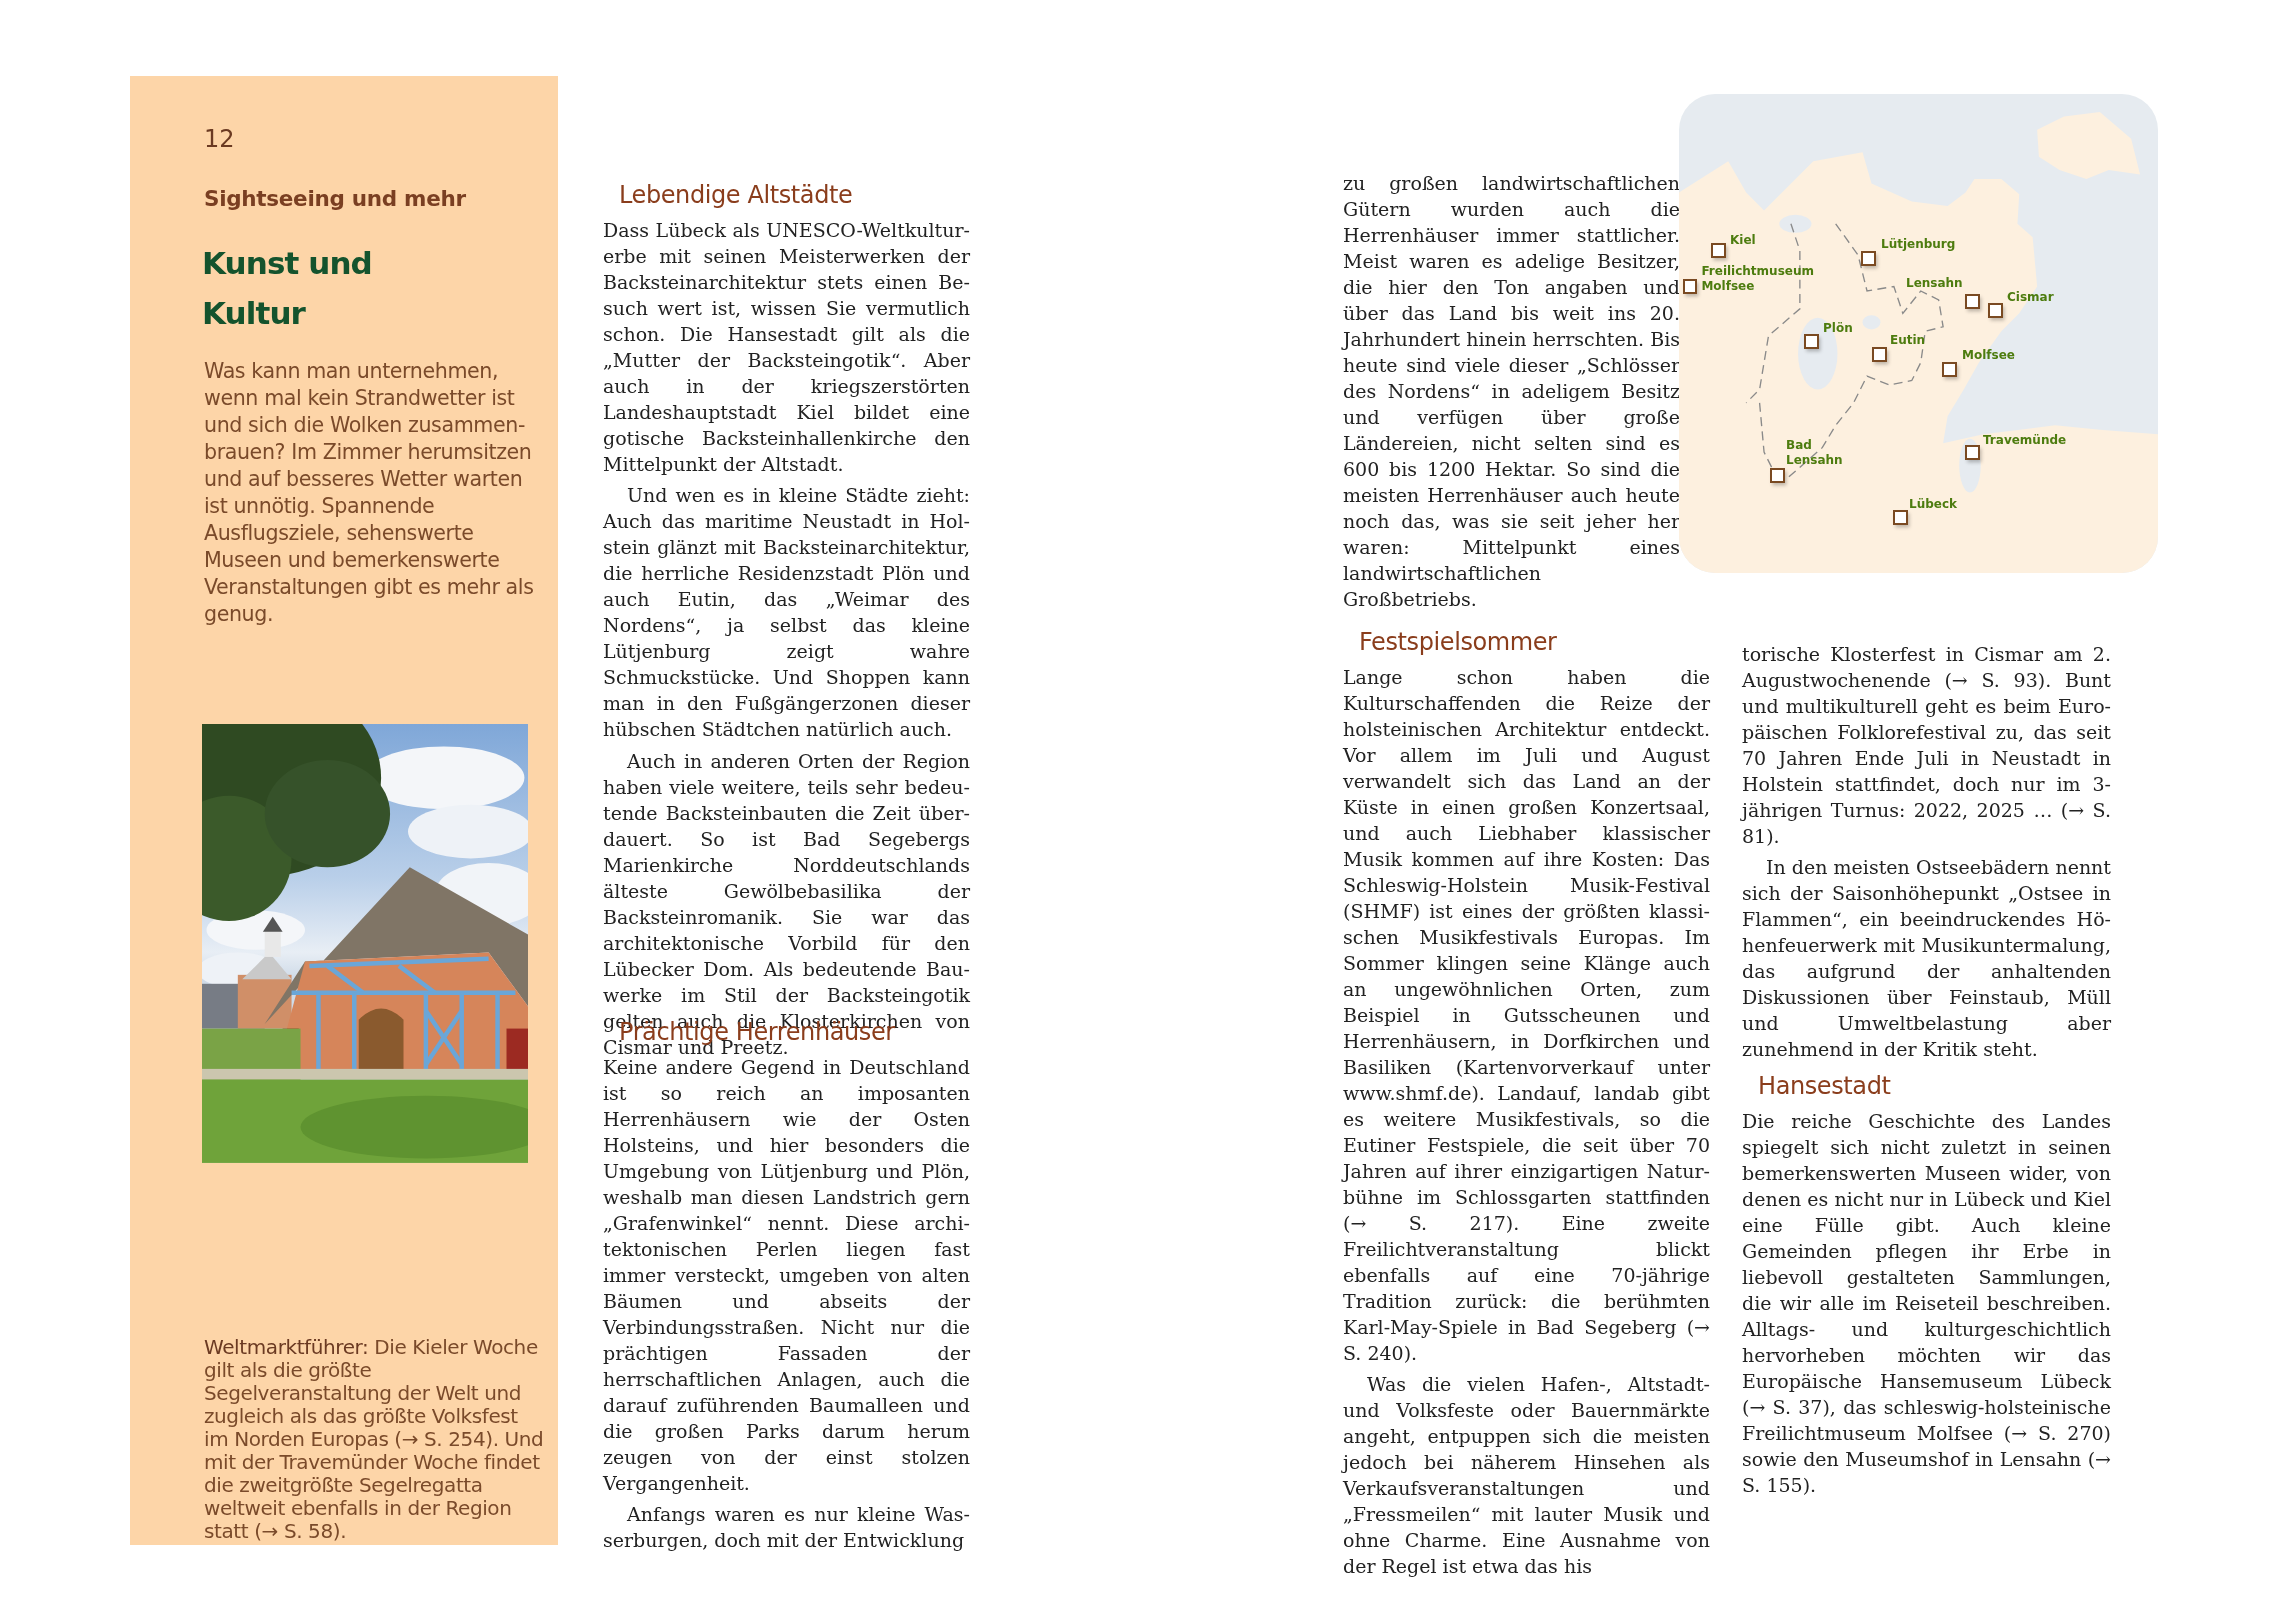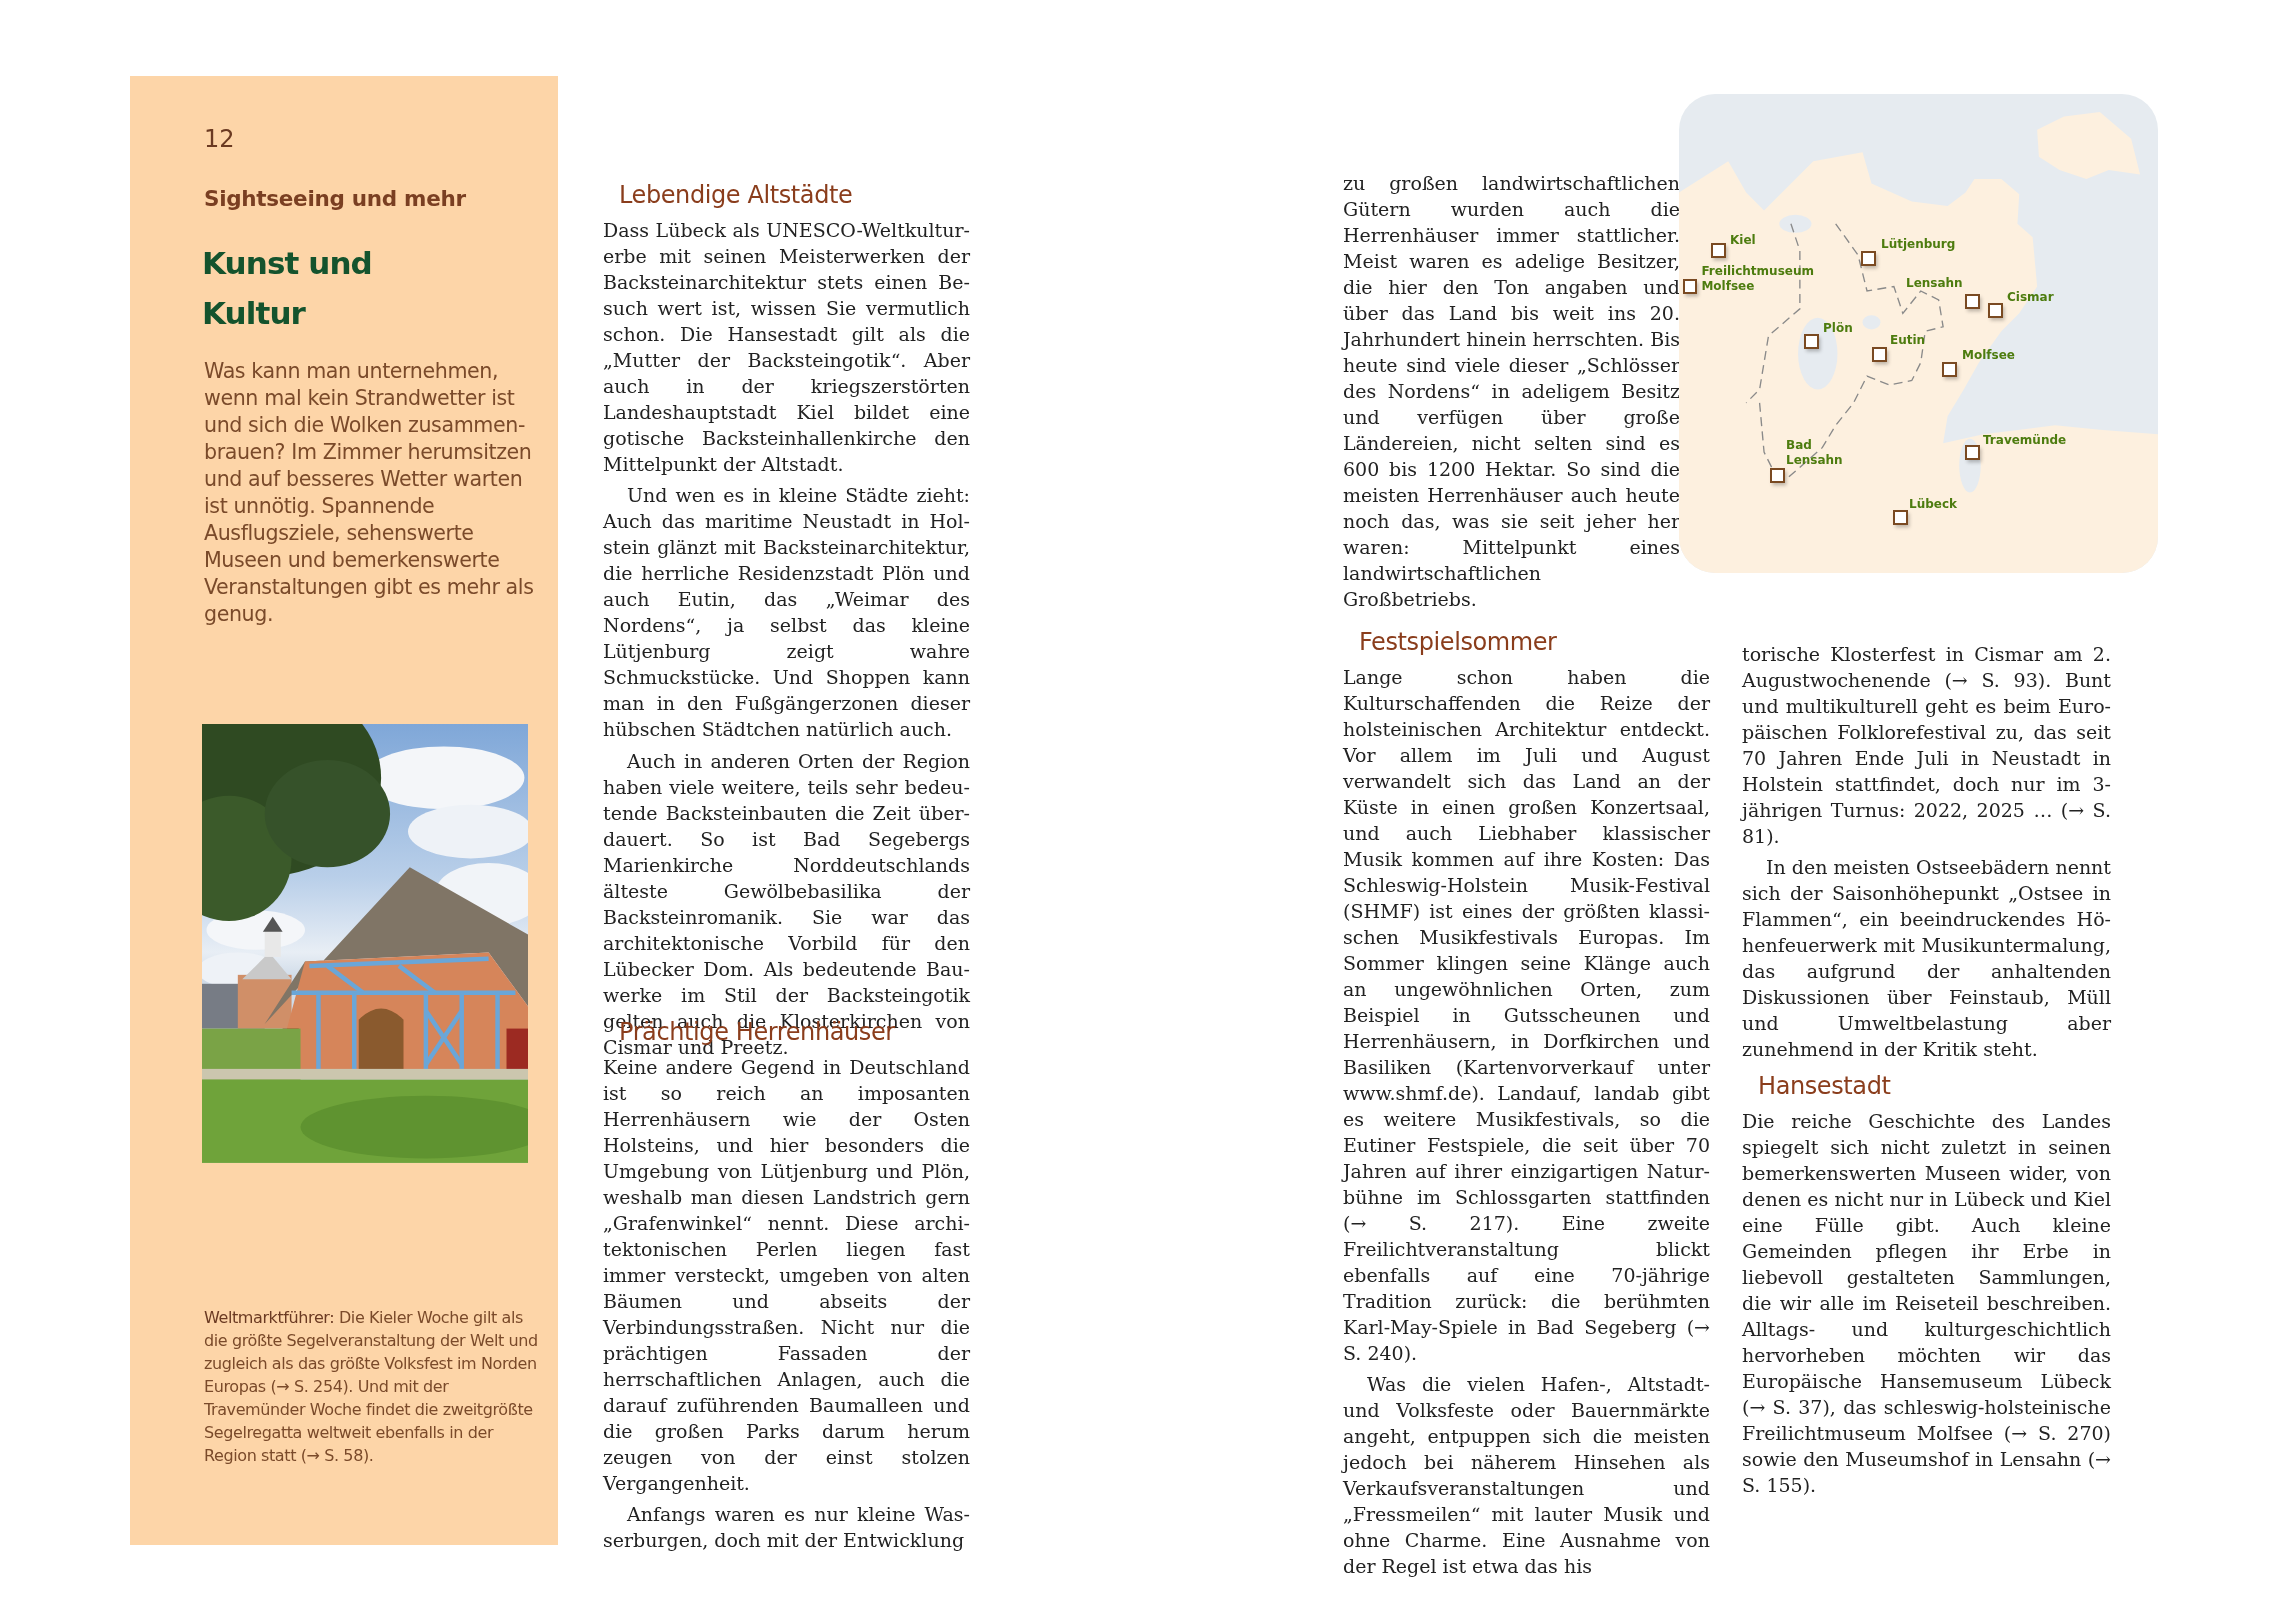--- a/index.html
+++ b/index.html
@@ -30,22 +30,22 @@
   .intro {
     position:absolute; left:204px; top:358px; width:340px;
     font-family:"DejaVu Sans", sans-serif; font-size:20.6px; line-height:27px; color:#7a4a2a;
     letter-spacing:-0.4px;
   }
   .photo {
     position:absolute; left:202px; top:724px; width:326px; height:439px; overflow:hidden;
     background:linear-gradient(180deg,#7fa7d8 0%,#b9cfe9 35%,#e8eef5 52%,#cfdbe8 58%);
   }
   .caption {
-    position:absolute; left:204px; top:1306px; width:340px;
-    font-family:"DejaVu Sans", sans-serif; font-size:16px; line-height:23px; color:#7a4a2a;
+    position:absolute; left:204px; top:1336px; width:340px;
+    font-family:"DejaVu Sans", sans-serif; font-size:20px; line-height:23px; color:#7a4a2a;
     letter-spacing:-0.4px;
   }
   .caption .lead { color:#6b3a22; }
 
   .col { position:absolute; font-size:19px; line-height:26px; text-align:justify; color:#222; hyphens:manual; }
   .col p { margin:0 0 5.4px 0; }
   .col p.indent { text-indent:24px; }
   .h2 {
     font-family:"DejaVu Sans", sans-serif; font-size:24px; color:#8a3d1c; font-weight:normal;
     margin:0 0 9px 16px; letter-spacing:-0.4px;

